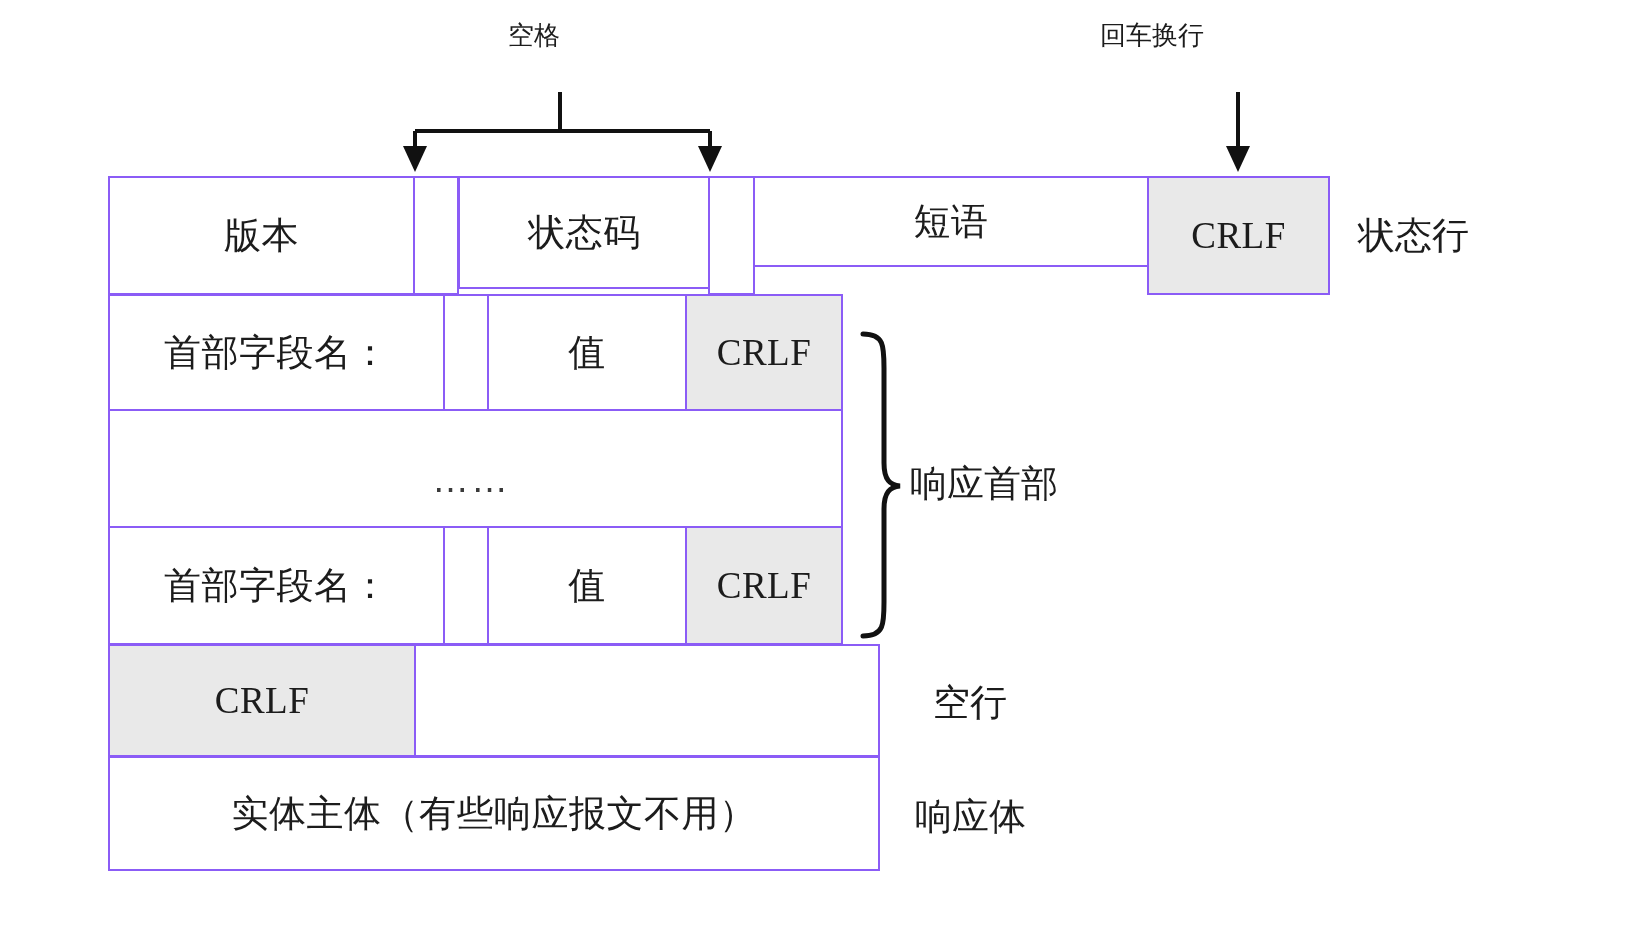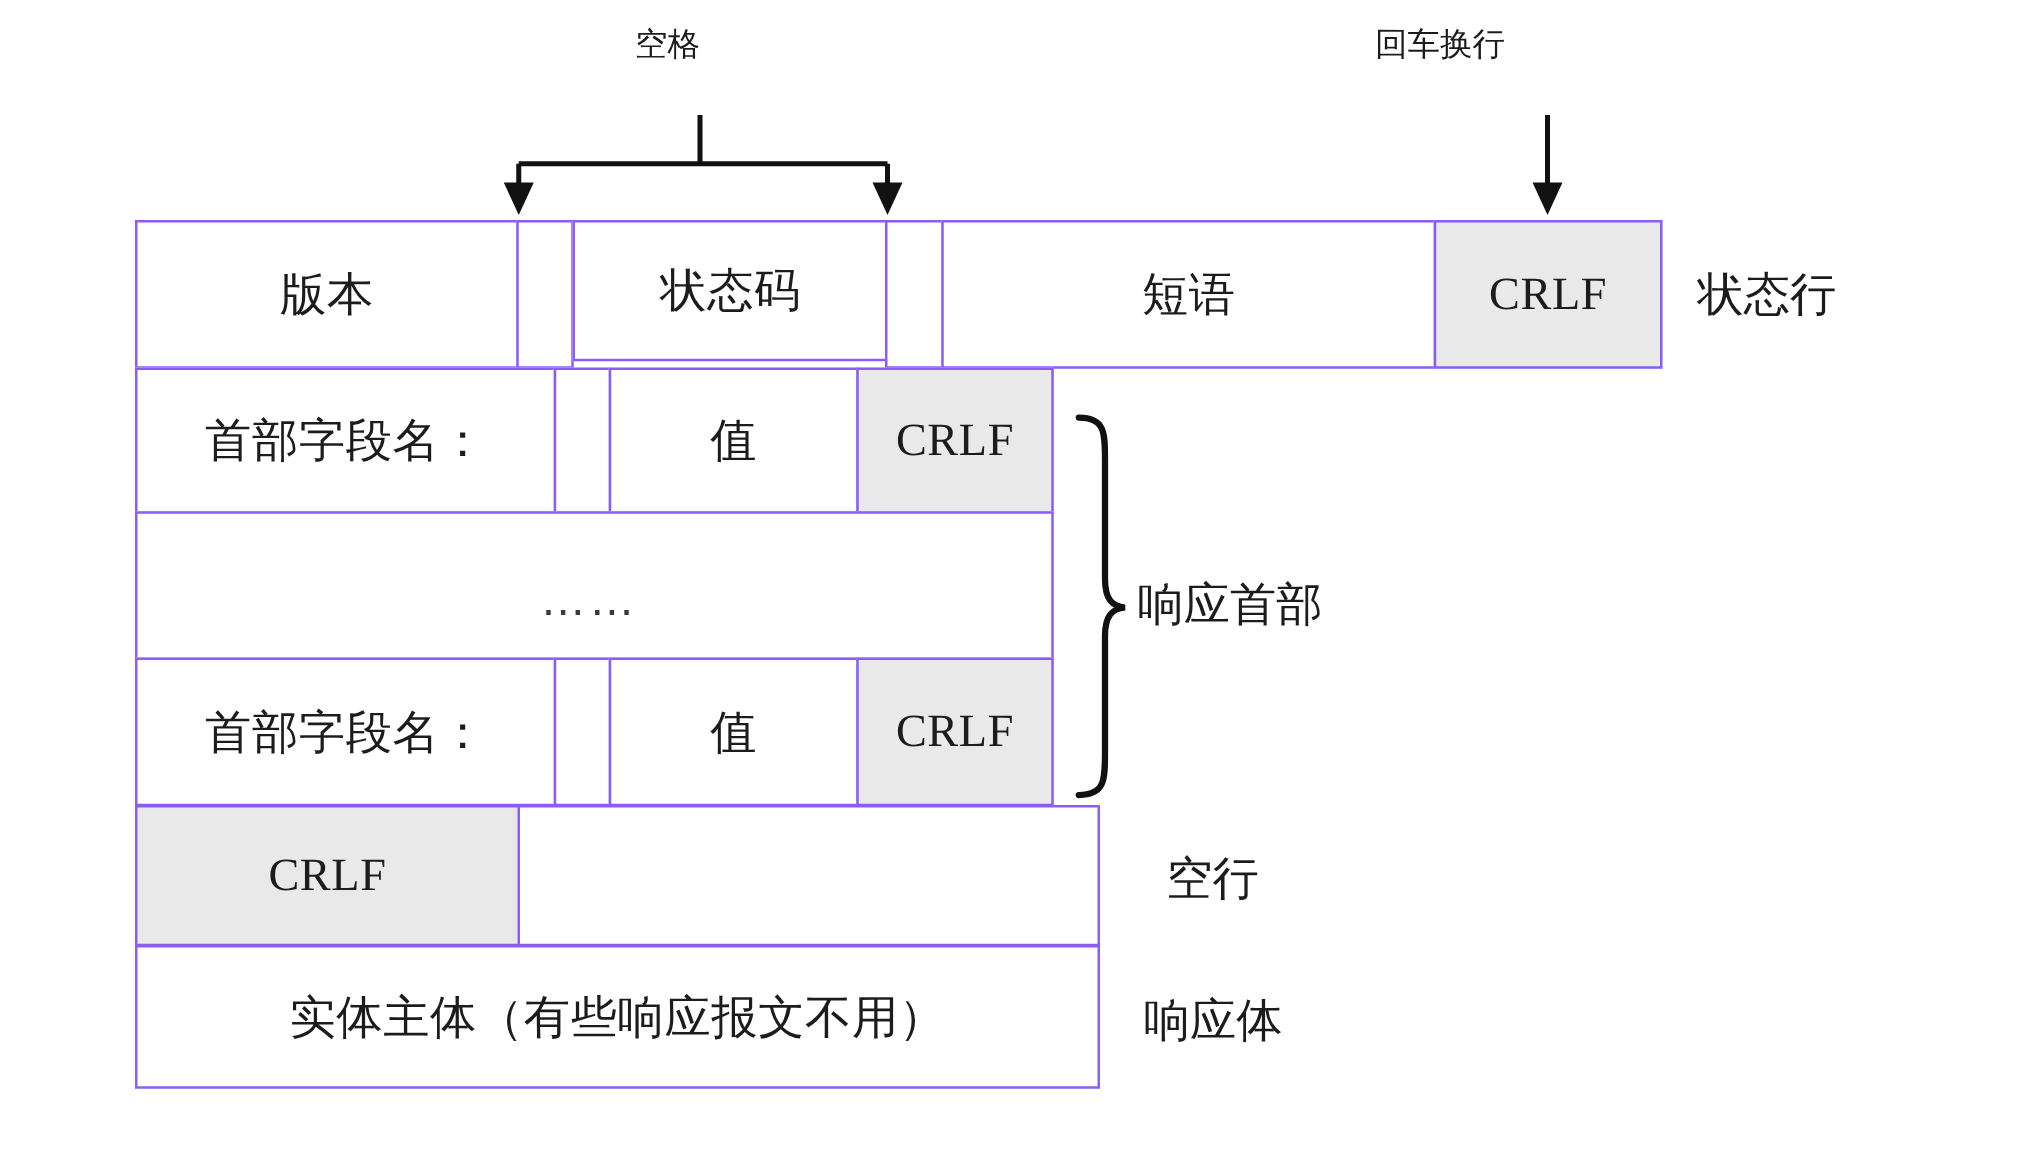--- a/index.html
+++ b/index.html
@@ -106,21 +106,21 @@
   </svg>
 
   <div class="cell" style="left:108px; top:176px; width:307px; height:119px;">版本</div>
 
   <div class="cell space" style="left:413px; top:176px; width:46px; height:119px;"></div>
 
   <div class="cell" style="left:441px; top:176px; width:253px; height:113px;margin-left:17px;">状态码</div>
 
   <div class="cell space" style="left:708px; top:176px; width:47px; height:119px;"></div>
 
-  <div class="cell" style="left:753px; top:176px; width:396px; height:119px;">短语</div>
+  <div class="cell" style="left:753px; top:176px; width:396px; height:91px;">短语</div>
 
   <div class="cell shaded" style="left:1147px; top:176px; width:183px; height:119px;">CRLF</div>
 
   <div class="label" style="left:1358px; top:217px;">状态行</div>
 
   <div class="cell" style="left:108px; top:294px; width:337px; height:117px;">首部字段名：</div>
 
   <div class="cell space" style="left:443px; top:294px; width:46px; height:117px;"></div>
 
   <div class="cell" style="left:487px; top:294px; width:200px; height:117px;">值</div>

